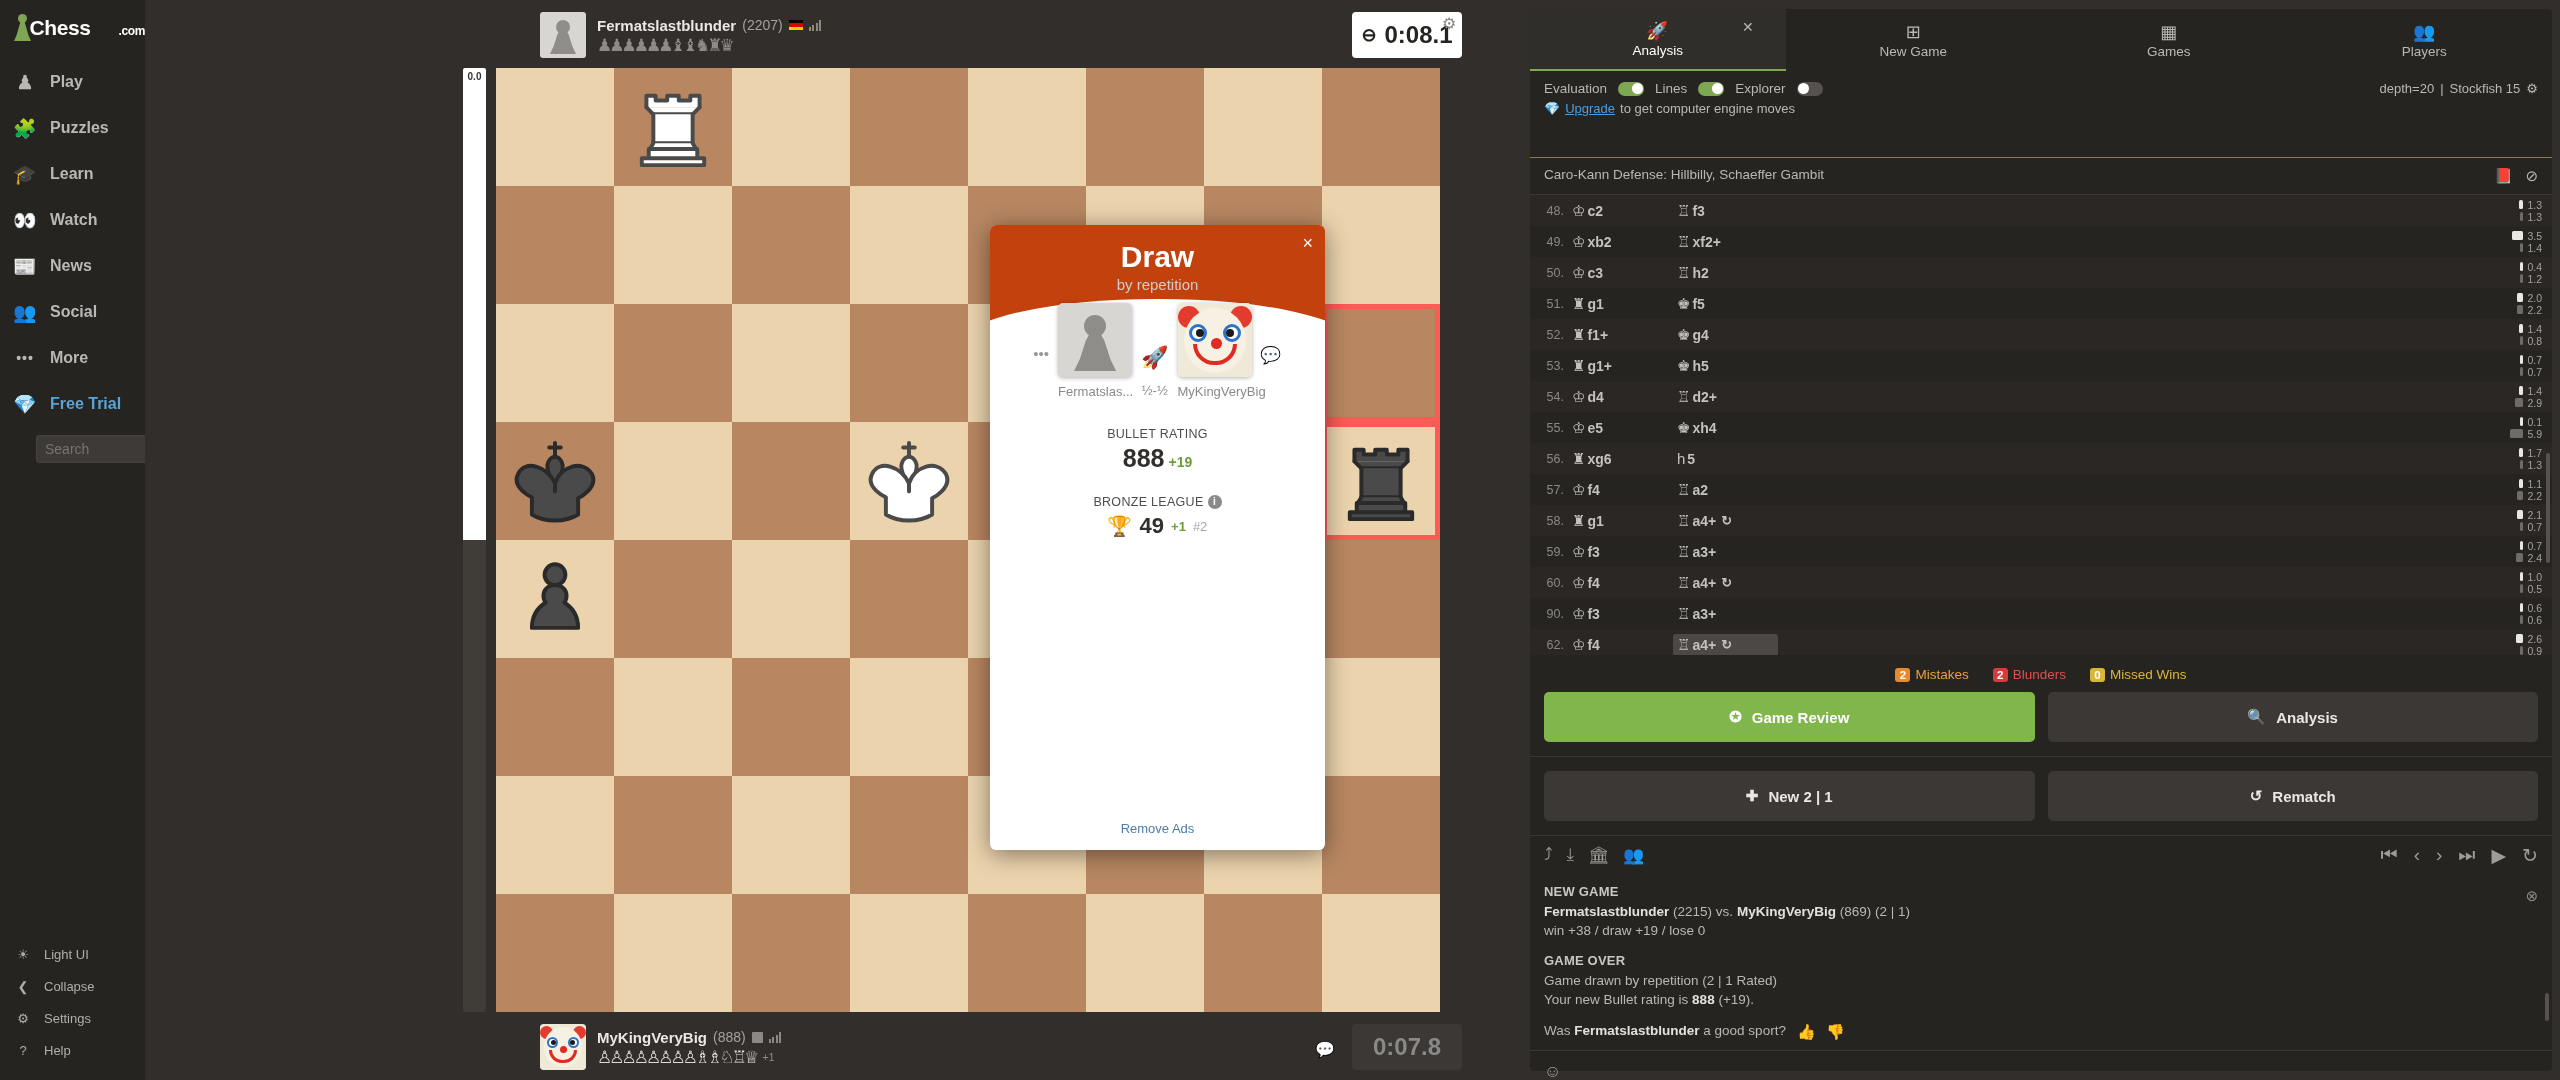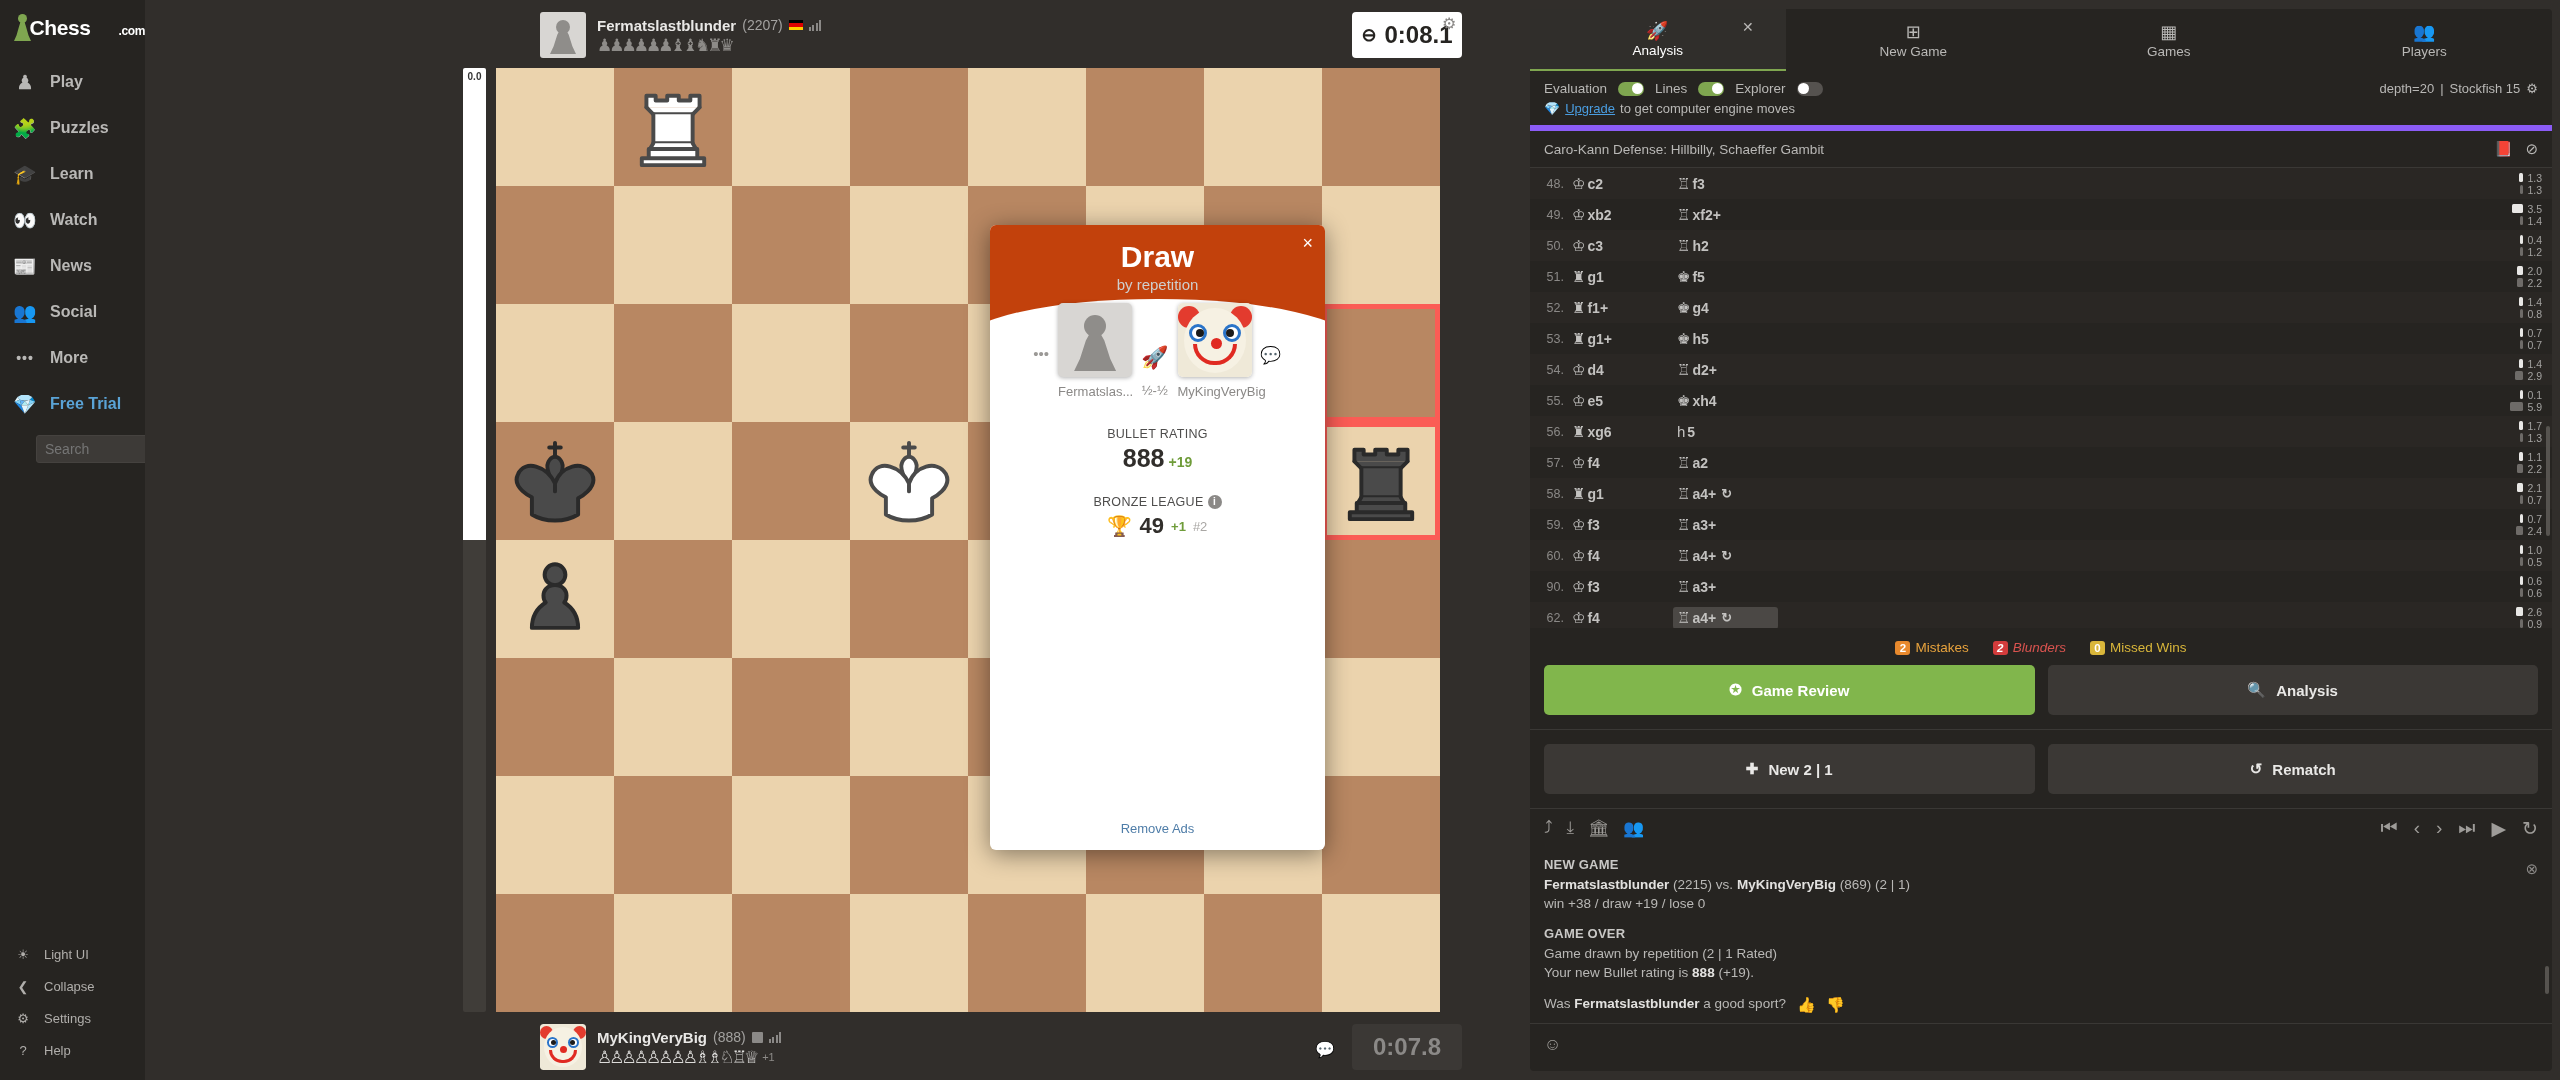--- a/index.html
+++ b/index.html
@@ -163,41 +163,41 @@
   .engine-row { display:flex; align-items:center; gap:11px; padding:10px 14px 0 14px; font-size:13.5px; color:#b9b8b6; }
   .toggle { width:26px; height:14px; border-radius:7px; position:relative; flex:none;}
   .toggle.on { background:#7fa650; } .toggle.off { background:#55524f; }
   .toggle i { position:absolute; top:1.5px; width:11px; height:11px; border-radius:50%; background:#fff; }
   .toggle.on i { right:1.5px; } .toggle.off i { left:1.5px; }
   .engine-right { margin-left:auto; display:flex; align-items:center; gap:6px; color:#b9b8b6; font-size:13px;}
   .upgrade-row { padding:5px 14px 9px 14px; font-size:13px; color:#b9b8b6; display:flex; align-items:center; gap:5px;}
   .diamond { color:#3b97d3; font-size:13px; }
   .upgrade-link { color:#4a9de0; text-decoration:underline; cursor:pointer; }
 
-  .opening { display:flex; align-items:center; padding:9px 14px; font-size:13.5px; color:#b9b8b6;
-             border-top:6px solid #8b5cf6; border-bottom:1px solid #3a3835;}
+  .opening { display:flex; align-items:flex-start; padding:9px 14px; font-size:13.5px; color:#b9b8b6;
+             border-top:1px solid #8b5cf6; border-bottom:1px solid #3a3835;margin-top:32px;}
   .opening .ops { margin-left:auto; display:flex; gap:12px; color:#b9b8b6; font-size:15px;}
 
   .moves { position:relative; height:460px; overflow:hidden; }
   .mrow { display:flex; align-items:center; height:31px; font-size:14px; color:#c3c2c0; }
   .mrow:nth-child(odd) { background:#2a2724; }
   .mnum { width:42px; text-align:right; padding-right:8px; color:#8b8987; font-size:12.5px; }
   .mply { width:105px; font-weight:bold; display:flex; align-items:center; gap:2px;}
   .mply.sel { background:#4b4845; border-radius:3px; padding:2px 4px; margin-left:-4px;}
   .mply .gl { font-weight:normal; font-size:15px; }
   .mply .rep { font-size:13px; color:#c3c2c0; margin-left:3px;}
   .mclk { margin-left:auto; width:66px; font-size:10.5px; color:#a3a2a0; line-height:12px; padding-right:10px;}
   .mclk div { display:flex; align-items:center; justify-content:flex-end; gap:4px;}
   .mclk b { display:block; height:9px; border-radius:1.5px; }
   .mscroll { position:absolute; right:2px; top:258px; width:4px; height:110px; background:#56534f; border-radius:2px;}
 
   .evalrow { display:flex; align-items:center; justify-content:center; gap:24px; padding:12px 0 10px 0; font-size:13.5px;}
   .evalpill { display:inline-block; min-width:15px; padding:1px 4px; border-radius:3px; color:#fff; font-size:11.5px; font-weight:bold; text-align:center; margin-right:5px;}
   .ev-mis { color:#e8a33d; } .ev-mis .evalpill{ background:#e8892d; }
-  .ev-bl  { color:#d9534f;font-style:italic; } .ev-bl .evalpill{ background:#d33c3c; }
+  .ev-bl  { color:#d9534f; } .ev-bl .evalpill{ background:#d33c3c; }
   .ev-mw  { color:#d9b63a; } .ev-mw .evalpill{ background:#d9b63a; }
 
   .btnrow { display:flex; gap:13px; padding:0 14px 14px 14px; }
   .btn { flex:1; height:50px; border-radius:5px; display:flex; align-items:center; justify-content:center; gap:10px;
          font-size:15px; font-weight:bold; cursor:pointer; border:none; font-family:"Liberation Sans",sans-serif;}
   .btn.green { background:#81b64c; color:#fff; }
   .btn.grey  { background:#3b3835; color:#e9e8e6; }
   .btnrow.sep { border-top:1px solid #3a3835; padding-top:14px; }
 
   .toolbar { display:flex; align-items:center; padding:8px 14px; border-top:1px solid #3a3835;}

